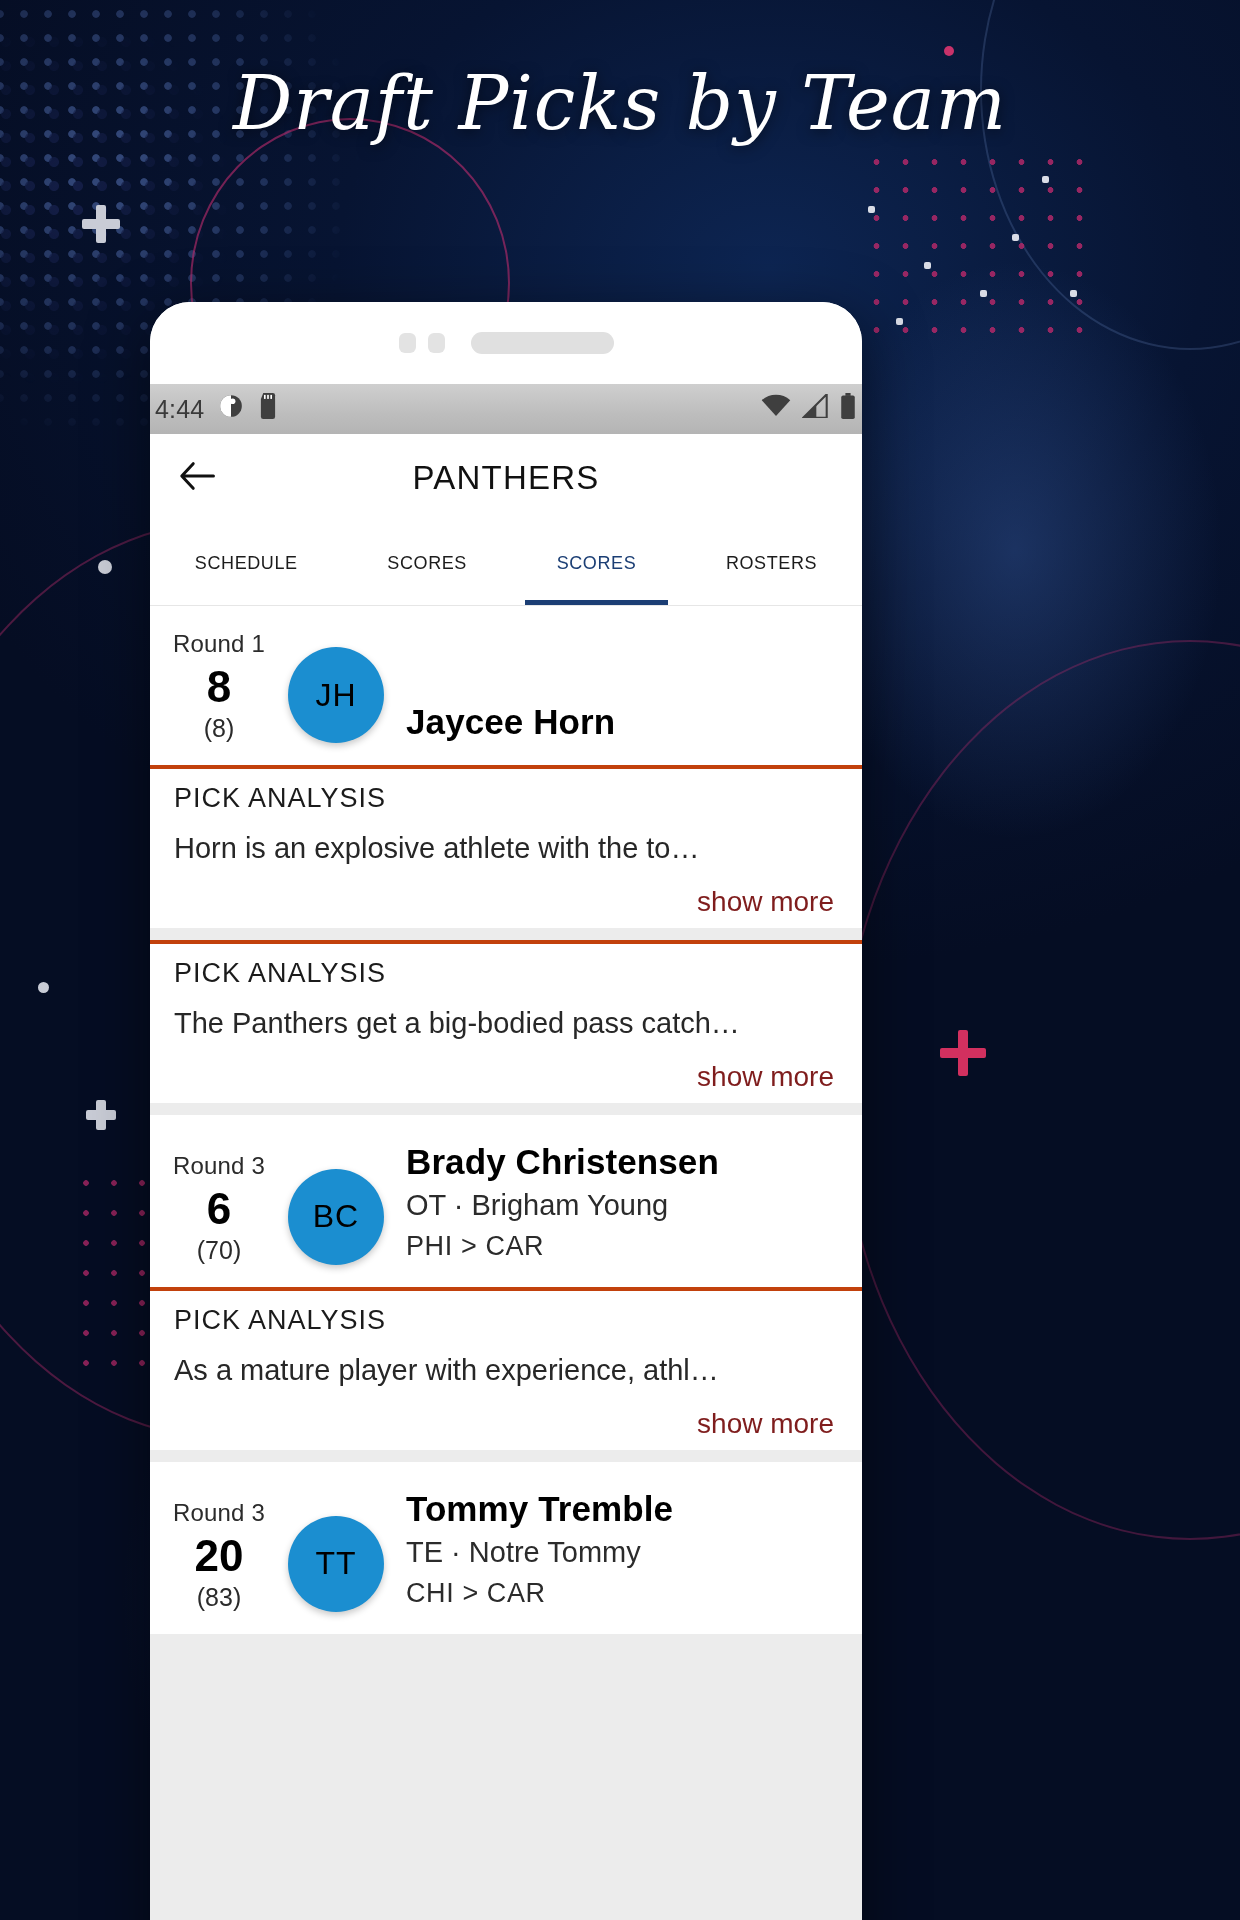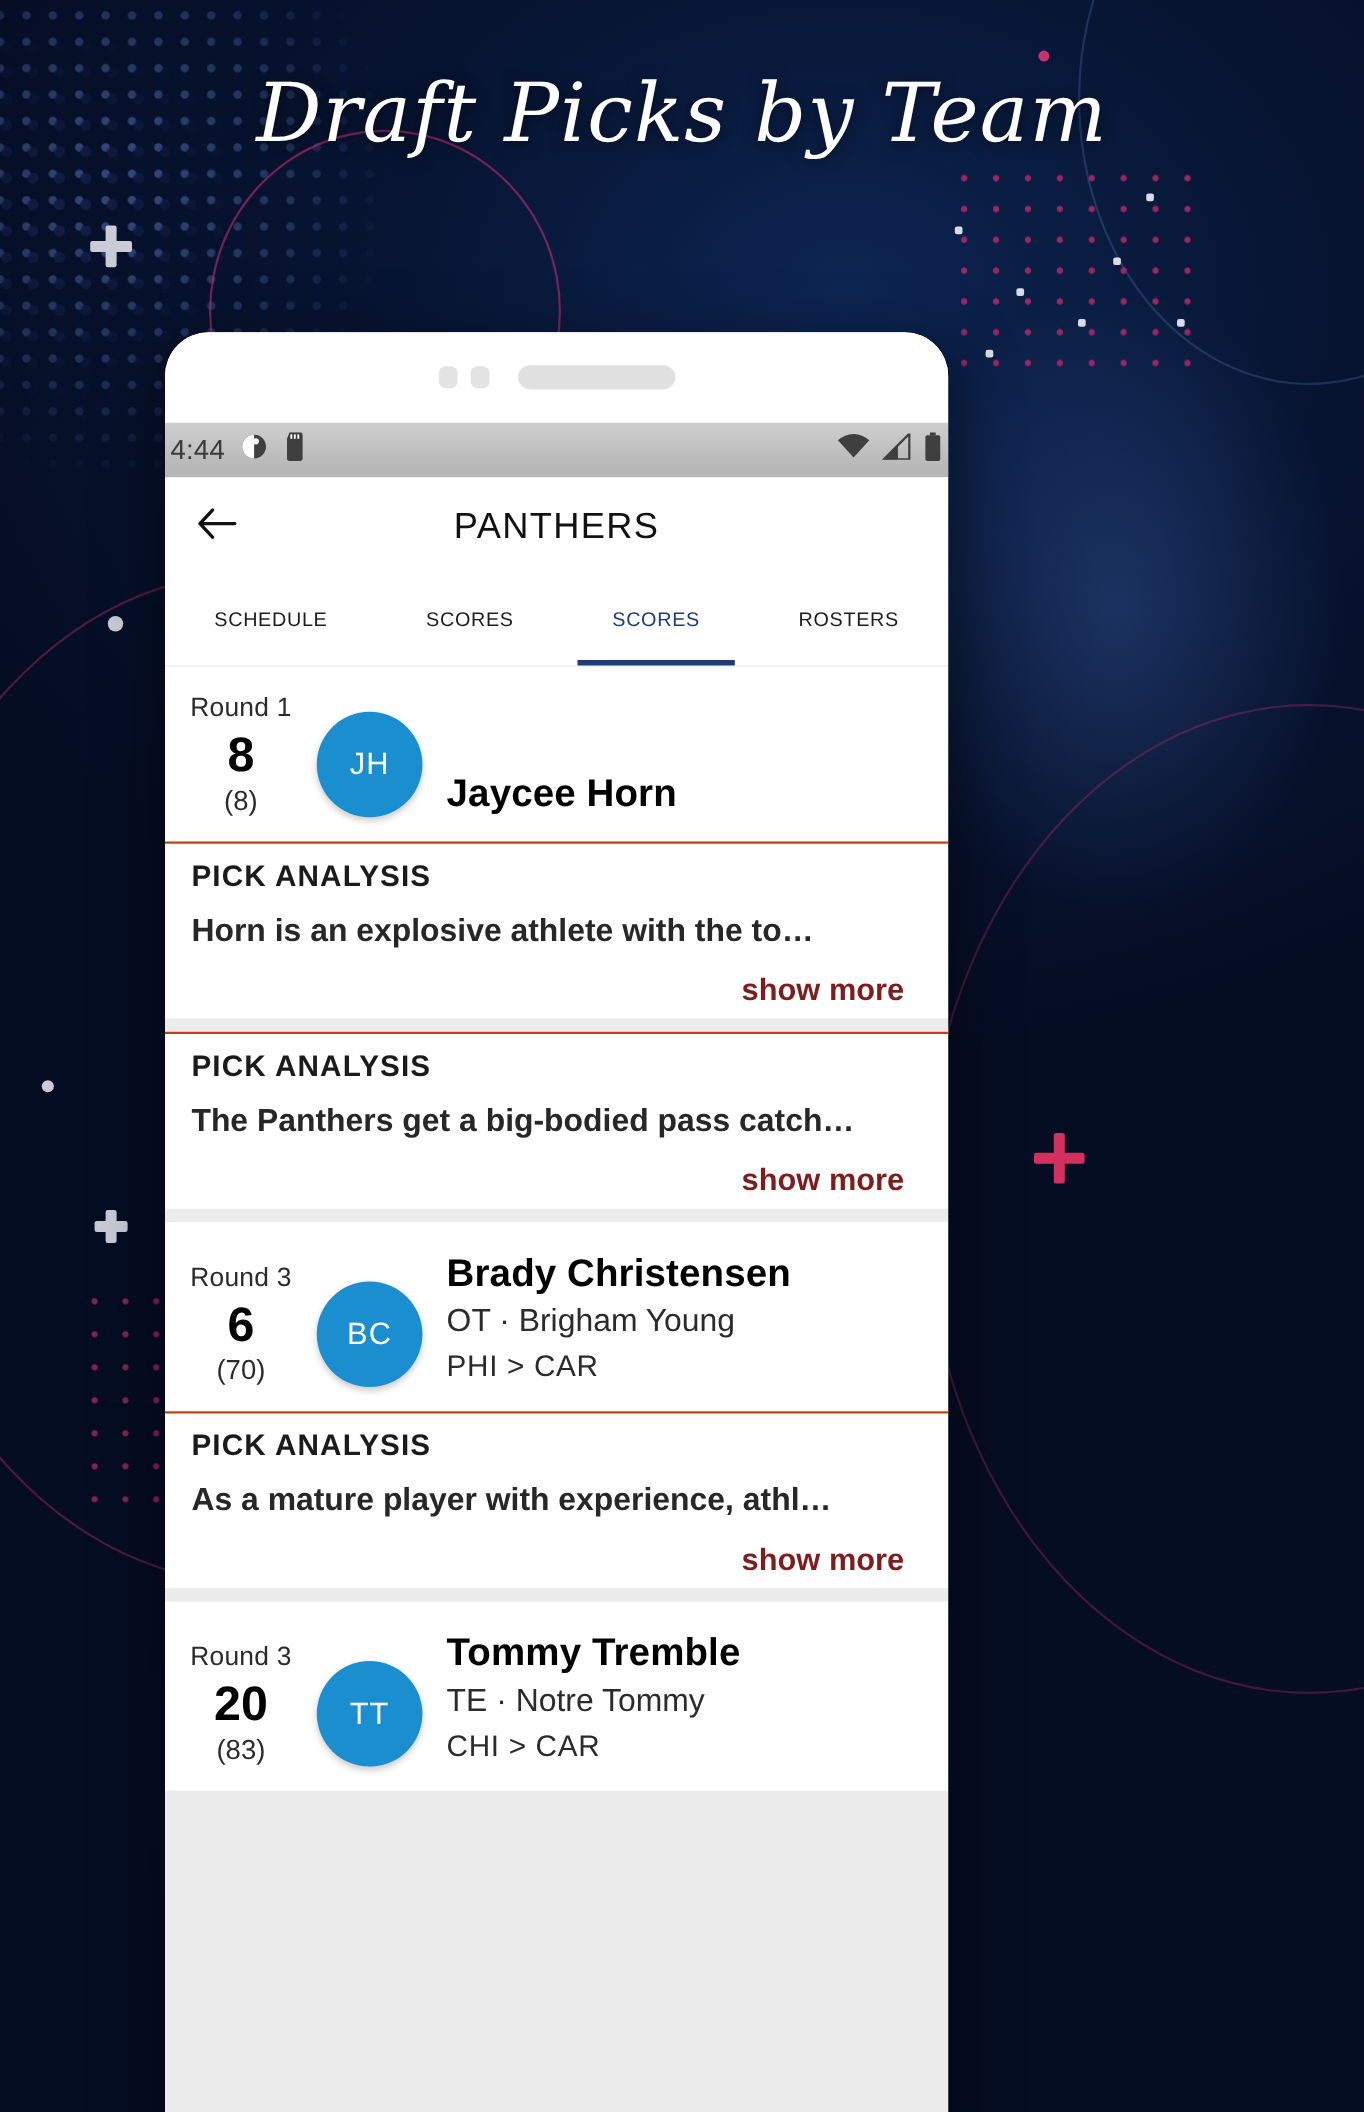--- a/index.html
+++ b/index.html
@@ -185,33 +185,33 @@
   .pick-card { background: #fff; padding: 20px 24px 22px 8px; display: flex; align-items: flex-end; }
   .pick-meta { width: 122px; padding-top: 4px; text-align: center; flex: 0 0 auto; }
   .pick-round { font-size: 24px; color: #2b2b2b; letter-spacing: 0.2px; }
   .pick-num { font-size: 44px; font-weight: 700; color: #000; margin: 6px 0 4px 0; line-height: 1.05; }
   .pick-overall { font-size: 25px; color: #2b2b2b; }
 
   .avatar {
     flex: 0 0 auto;
     width: 96px; height: 96px; border-radius: 50%;
     background: #1b8ed0;
-    color: #ffffff;
+    color: #000000;
     display: flex; align-items: center; justify-content: center;
-    font-size: 28px; letter-spacing: 1px;
+    font-size: 32px; letter-spacing: 1px;
     margin: 10px 22px 0 8px;
     box-shadow: 0 3px 7px rgba(0,0,0,0.22);
   }
 
   .pick-info { flex: 1 1 auto; padding-top: 6px; min-width: 0; }
   .player-name { font-size: 35px; font-weight: 700; color: #000; line-height: 1.22; letter-spacing: 0.1px; }
   .player-sub { font-size: 29px; color: #2b2b2b; line-height: 1.35; margin-top: 3px; }
   .player-trade { font-size: 27px; color: #2b2b2b; line-height: 1.35; margin-top: 3px; letter-spacing: 0.6px; }
 
-  .analysis { background: #fff; padding: 14px 40px 10px 24px; border-top: 2px solid #c2410c; font-weight: bold; }
+  .analysis { background: #fff; padding: 14px 28px 10px 24px; border-top: 4px solid #c2410c; }
   .analysis-title { font-size: 27px; color: #1b1b1b; letter-spacing: 1px; }
   .analysis-text { font-size: 29px; color: #272727; margin-top: 16px; line-height: 1.3; }
   .show-more { text-align: right; color: #7f1d1d; font-size: 28px; margin-top: 18px; cursor: pointer; }
 
   .card-gap { height: 12px; background: #ececec; }
 </style>
 </head>
 <body>
 
 <div class="stage">

